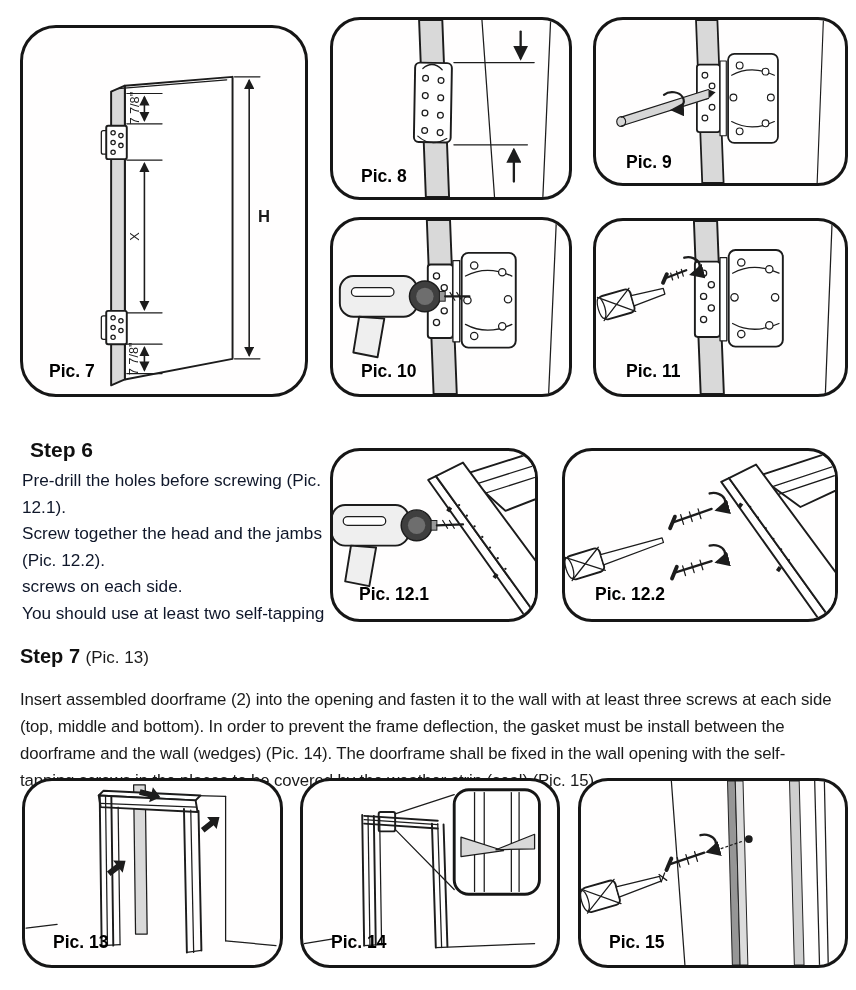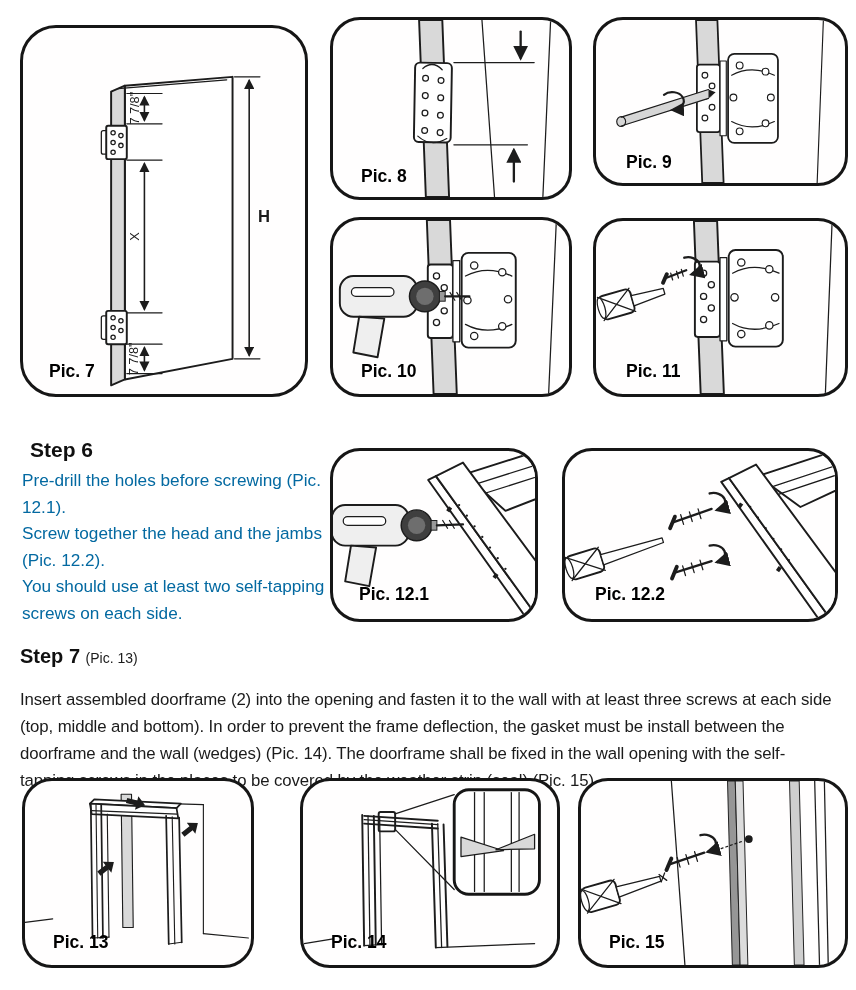--- a/index.html
+++ b/index.html
@@ -11,23 +11,23 @@
     position:absolute;background:#fffefe;border:3px solid #161616;border-radius:30px;
     box-sizing:border-box;overflow:hidden;
   }
   .panel svg{position:absolute;left:0;top:0;width:100%;height:100%;}
   .pic-label{
     position:absolute;font-weight:bold;font-size:17.5px;color:#000000;letter-spacing:0;
     z-index:3;
   }
   .step-block{position:absolute;}
   .step-heading{font-size:21px;font-weight:bold;color:#101010;margin:0 0 5px 8px;}
-  .step-line{font-size:17.2px;line-height:26.5px;color:#0369a1;}
+  .step-line{font-size:17.2px;line-height:26.5px;color:#0f172a;}
   .step7-head-row{font-size:20px;font-weight:bold;color:#101010;}
-  .step7-note{font-size:14px;font-weight:normal;color:#1b1b1b;}
+  .step7-note{font-size:17px;font-weight:normal;color:#1b1b1b;}
   .step7-body{font-size:16.8px;line-height:27px;color:#1b1b1b;margin-top:18px;letter-spacing:-0.1px;}
   
   .ln{fill:none;stroke:#1c1c1c;stroke-width:2;stroke-linecap:round;stroke-linejoin:round;}
   .thin{stroke-width:1.3;}
   .med{stroke-width:1.6;}
   .thk{stroke-width:2.4;}
   .wfill{fill:#ffffff;}
   .gfill{fill:#d9d9d9;}
   .lgfill{fill:#efefef;}
   .ink{fill:#1c1c1c;stroke:none;}
@@ -231,22 +231,22 @@
       <path d="M90,38 a12,9 0 1 1 8,17" class="ln thk" marker-end="url(#arr)"></path>
     </svg>
     <div class="pic-label" style="left:30px;bottom:12px">Pic. 11</div>
   </div>
 
   <div class="step-block" style="left:22px;top:438px;width:308px">
     <h2 class="step-heading">Step 6</h2>
     <div class="step-line">Pre-drill the holes before screwing (Pic. 12.1).</div>
     <div class="step-line">Screw together the head and the jambs</div>
     <div class="step-line">(Pic. 12.2).</div>
+    <div class="step-line">screws on each side.</div>
     <div class="step-line">You should use at least two self-tapping</div>
-    <div class="step-line">screws on each side.</div>
   </div>
 
   <div class="panel" style="left:330px;top:448px;width:208px;height:174px">
     <svg viewBox="0 0 208 174">
       <polygon points="136,24 208,1 250,34 178,62" class="wfill ln"></polygon>
       <line x1="148" y1="34" x2="224" y2="10" class="ln thin"></line>
       <line x1="156" y1="44" x2="232" y2="20" class="ln thin"></line>
       <polygon points="98,30 106,26 214,176 206,182" fill="#ececec" class="ln"></polygon>
       <polygon points="106,26 134,12 242,158 214,176" class="wfill ln"></polygon>
       <g class="ink">
@@ -320,21 +320,21 @@
   </div>
 
   <div class="step-block" style="left:20px;top:645px;width:818px">
     <div class="step7-head-row">
       <span>Step 7</span>
       <span class="step7-note"> <span>(Pic. 13)</span></span>
     </div>
     <div class="step7-body">Insert assembled doorframe (2) into the opening and fasten it to the wall with at least three screws at each side (top, middle and bottom). In order to prevent the frame deflection, the gasket must be install between the doorframe and the wall (wedges) (Pic. 14). The doorframe shall be fixed in the wall opening with the self-tapping screws in the places to be covered by the weather strip (seal) (Pic. 15).</div>
   </div>
 
-  <div class="panel" style="left:22px;top:778px;width:232px;height:190px">
+  <div class="panel" style="left:22px;top:778px;width:261px;height:190px">
     <svg viewBox="0 0 261 190">
       <polygon points="111,4 123,4 125,158 113,158" class="gfill ln thin"></polygon>
       <g class="ln thin">
         <line x1="138" y1="14" x2="206" y2="16"></line>
         <line x1="206" y1="16" x2="206" y2="165"></line>
         <line x1="206" y1="165" x2="258" y2="170"></line>
         <line x1="0" y1="152" x2="32" y2="148"></line>
       </g>
       <g>
         <polygon points="75,15 80,10 180,15 175,20" class="wfill ln"></polygon>

